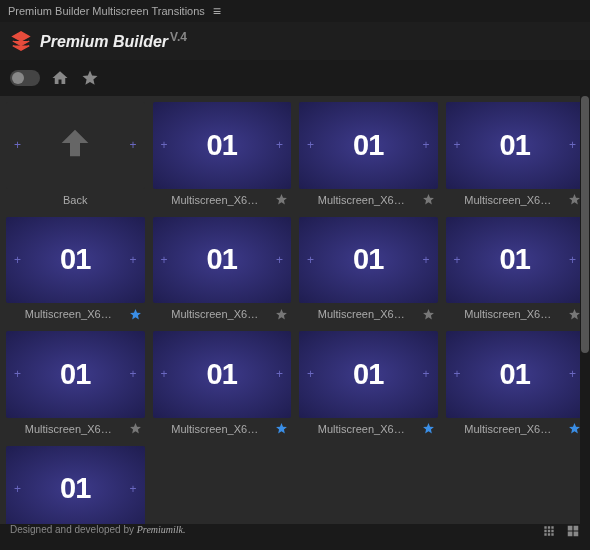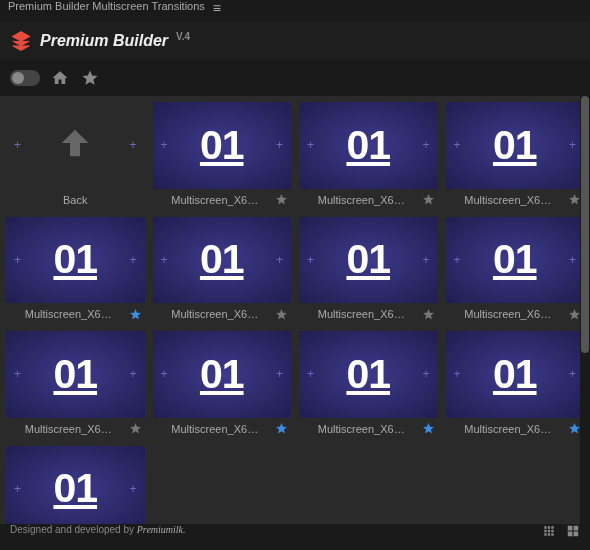--- a/index.html
+++ b/index.html
@@ -10,21 +10,21 @@
     font-family: Arial, sans-serif;
     color: #ccc;
     overflow: hidden;
     display: flex;
     flex-direction: column;
   }
   .titlebar {
     height: 22px;
     background: #1a1a1a;
     display: flex;
-    align-items: flex-start;
+    align-items: center;
     padding: 0 8px;
     font-size: 11px;
     color: #aaa;
     gap: 8px;
   }
   .titlebar .menu-icon { cursor: pointer; font-size: 14px; }
   .header {
     height: 38px;
     background: #1e1e1e;
     display: flex;
@@ -35,21 +35,21 @@
   .logo-icon {
     width: 22px; height: 22px;
     display: flex; align-items: center; justify-content: center;
   }
   .app-title {
     font-weight: bold;
     font-style: italic;
     font-size: 16px;
     color: #eee;
   }
-  .app-title sup { font-size: 10px; font-style: normal; color: #888; margin-left:8px;}
+  .app-title sup { font-size: 12px; font-style: normal; color: #888; margin-left:2px;}
   .toolbar {
     height: 36px;
     background: #1a1a1a;
     display: flex;
     align-items: center;
     padding: 0 10px;
     gap: 10px;
   }
   .toggle {
     width: 30px; height: 16px;
@@ -103,25 +103,24 @@
   .thumb {
     aspect-ratio: 16/10;
     background: radial-gradient(ellipse at center, #3d3a8a 0%, #1f1d50 100%);
     display: flex;
     align-items: center;
     justify-content: center;
     position: relative;
     border-radius: 2px;
   }
   .thumb-number {
-    font-size: 41px;
+    font-size: 29px;
     font-weight: 900;
     color: #fff;
     letter-spacing: -1px;
-    text-decoration: underline;
   }
   .thumb::before, .thumb::after {
     content: '+';
     position: absolute;
     color: #6a68c0;
     font-size: 12px;
     top: 50%;
     transform: translateY(-50%);
   }
   .thumb::before { left: 8px; }

